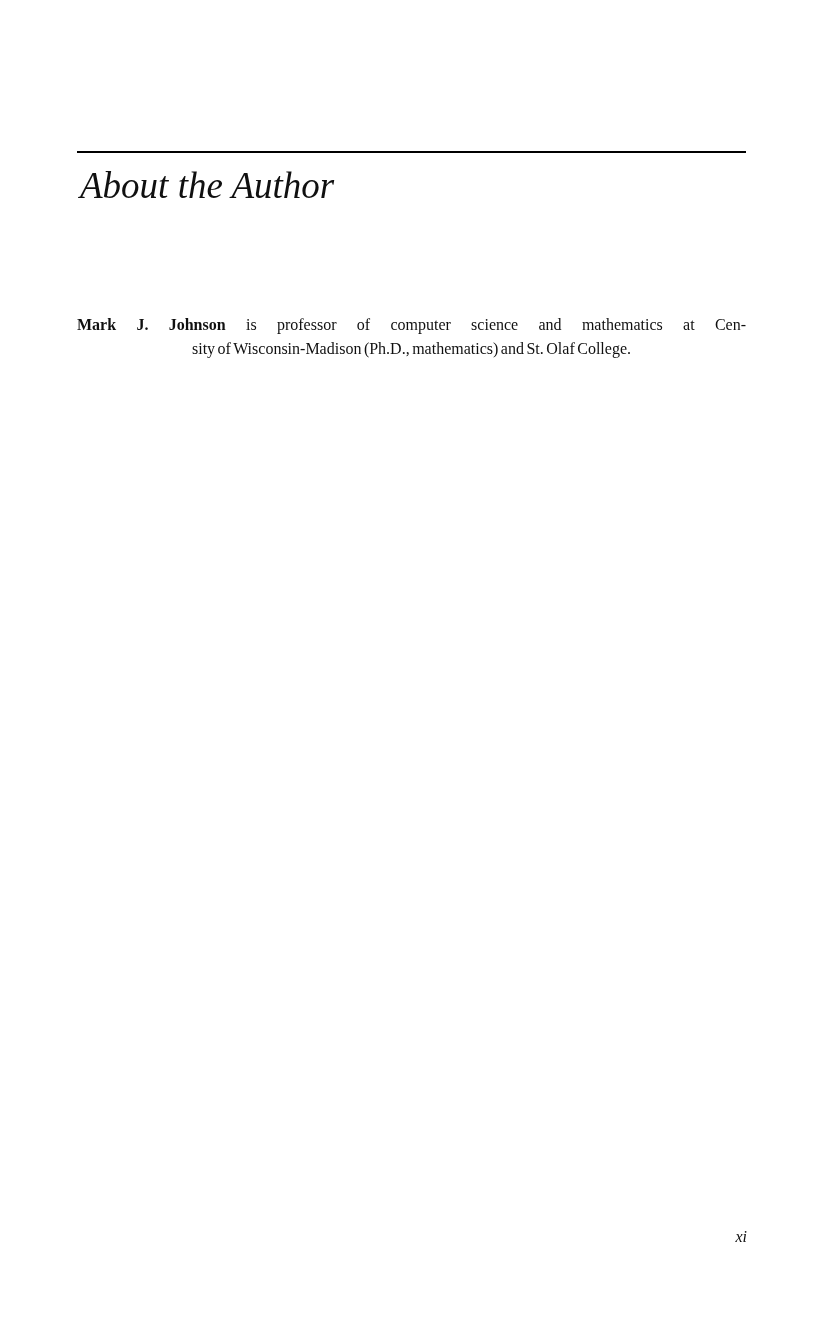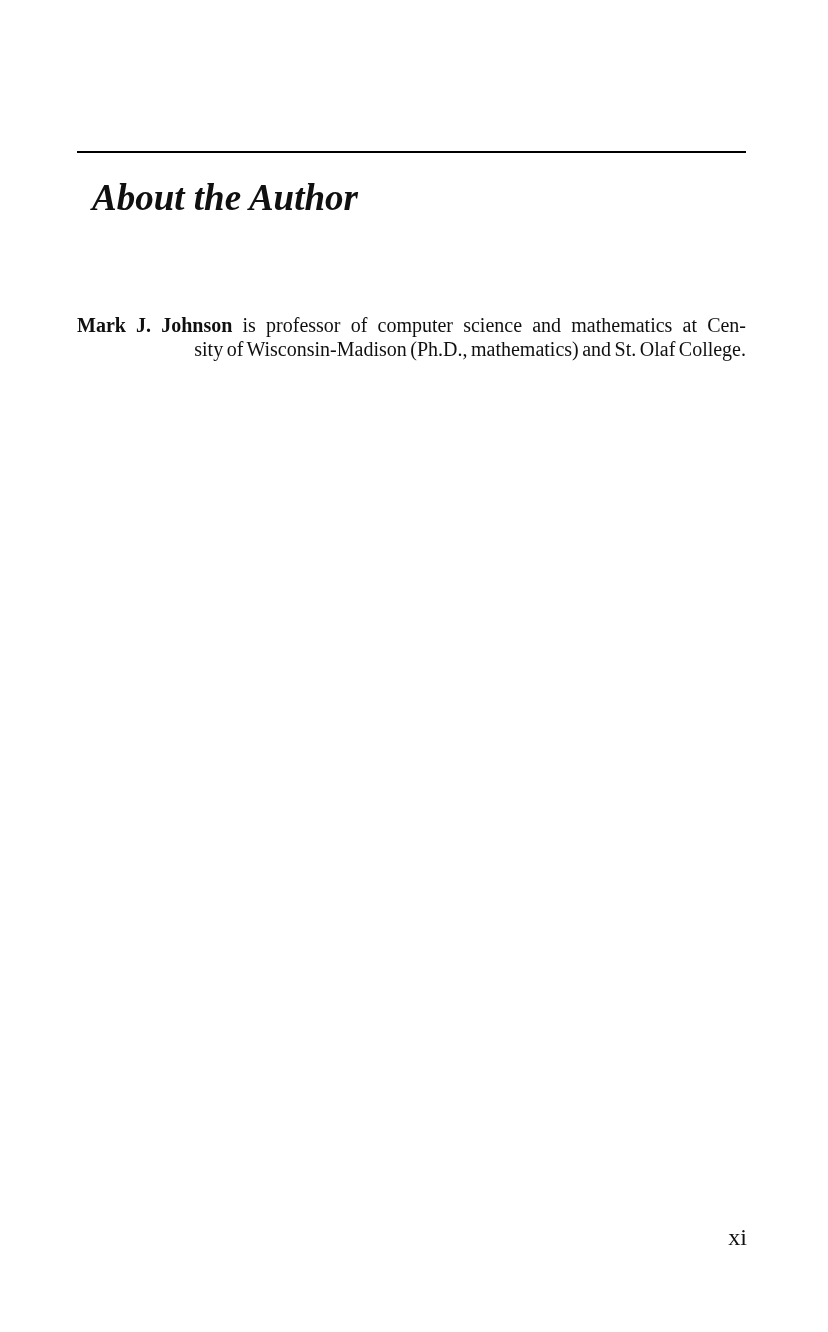--- a/index.html
+++ b/index.html
@@ -21,54 +21,55 @@
     left: 77px;
     top: 151px;
     width: 669px;
     height: 2px;
     background: #000000;
   }
   .chapter-title {
     position: absolute;
     left: 76px;
     top: 162px;
-    margin: 16px;
+    margin: 4px;
     font-size: 37px;
-    font-weight: bold;
+    font-weight: normal;
     font-style: italic;
     line-height: 1.1;
     white-space: nowrap;
     text-align: center;
   }
   .bio {
     position: absolute;
     left: 77px;
     top: 313px;
     width: 669px;
-    font-size: 20px;
+    font-size: 16px;
     line-height: 24px;
     word-spacing: -1.5px;
   }
   .bio .line {
-    text-align: right;
+    text-align: center;
   }
   .bio .line.just {
     text-align: justify;
     text-align-last: justify;
   }
   .bio .lead {
     font-weight: bold;
   }
   .folio {
     position: absolute;
     right: 81px;
     top: 1225px;
-    font-size: 24px;
+    font-size: 16px;
     line-height: 24px;
     text-align: right;
+    font-style: italic;
   }
 </style>
 </head>
 <body>
 
 <div class="page">
 
   <div class="chapter-rule"></div>
 
   <h1 class="chapter-title">About the Author</h1>

